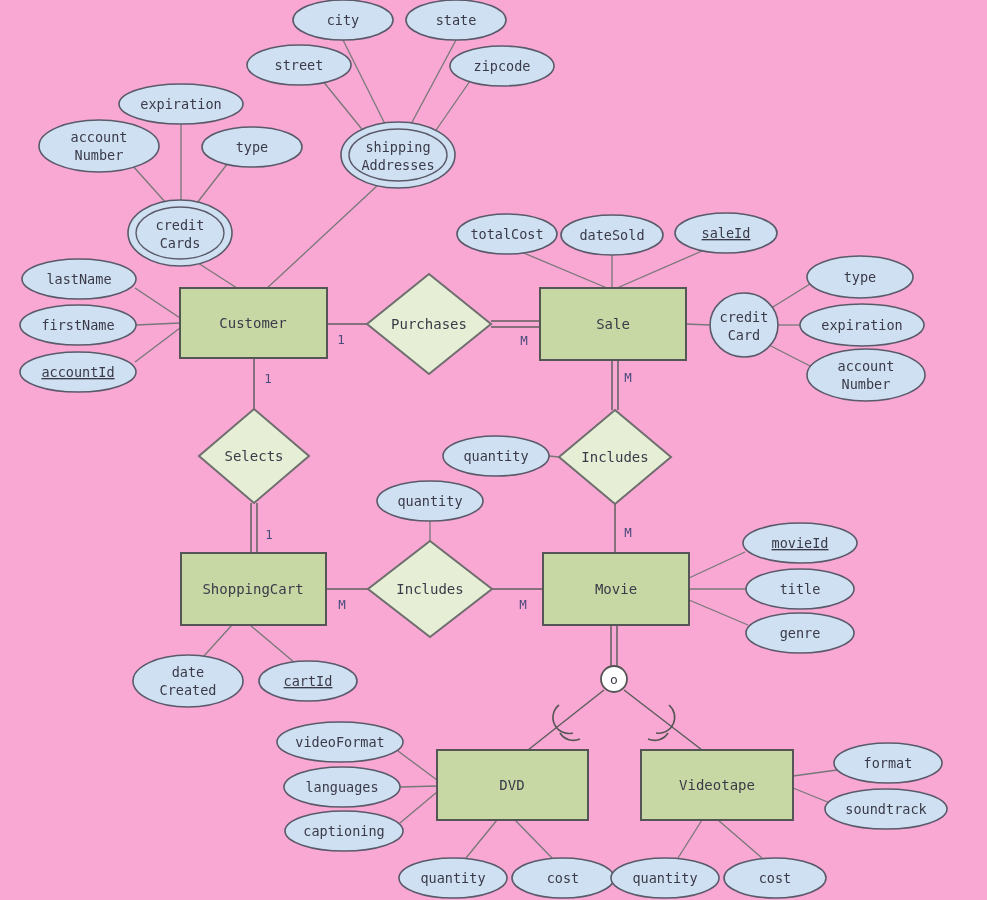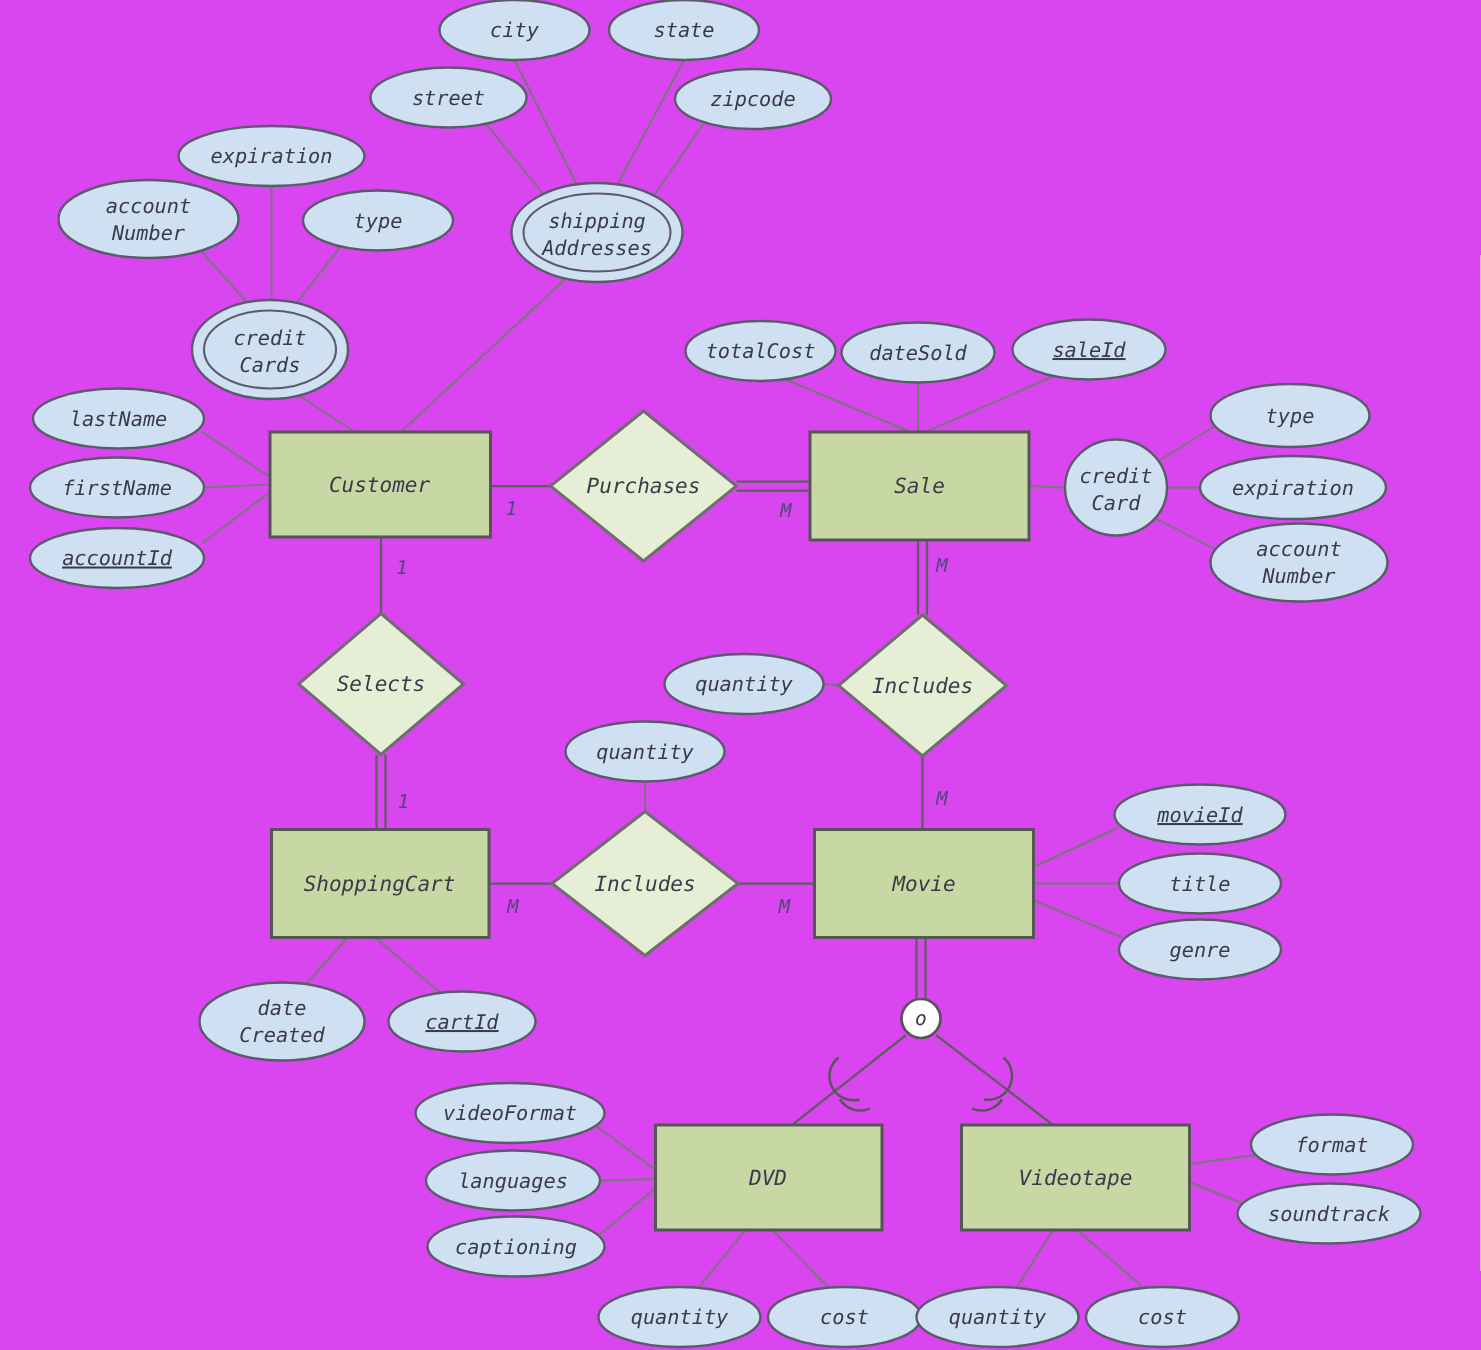--- a/index.html
+++ b/index.html
@@ -1,17 +1,17 @@
 <!DOCTYPE html>
 <html><head>
 <meta charset="utf-8">
 <style>
   html,body{margin:0;padding:0;background:#ffffff;}
   body{width:987px;height:900px;overflow:hidden;font-family:"DejaVu Sans Mono",monospace;}
-  #er-root{position:relative;width:987px;height:900px;background:#d946ef;font-style:italic;}
+  #er-root{position:relative;width:987px;height:900px;background:#f9a8d4;}
   svg{display:block;}
   .ent-rect{fill:#c8d8a4;stroke:#555555;stroke-width:2;}
   .rel-diamond{fill:#e6efd5;stroke:#6e6e6e;stroke-width:2;}
   .attr-ell{fill:#cfe0f2;stroke:#5a5a6a;stroke-width:1.6;}
   .attr-ell-inner{fill:#cfe0f2;stroke:#5a5a6a;stroke-width:1.4;}
   .lbl{font-family:"DejaVu Sans Mono",monospace;fill:#3a3a48;text-anchor:middle;dominant-baseline:middle;}
   .lbl-ent{font-size:14px;}
   .lbl-rel{font-size:14px;}
   .lbl-attr{font-size:13.5px;}
   .lbl-attr-key{font-size:13.5px;text-decoration:underline;}

